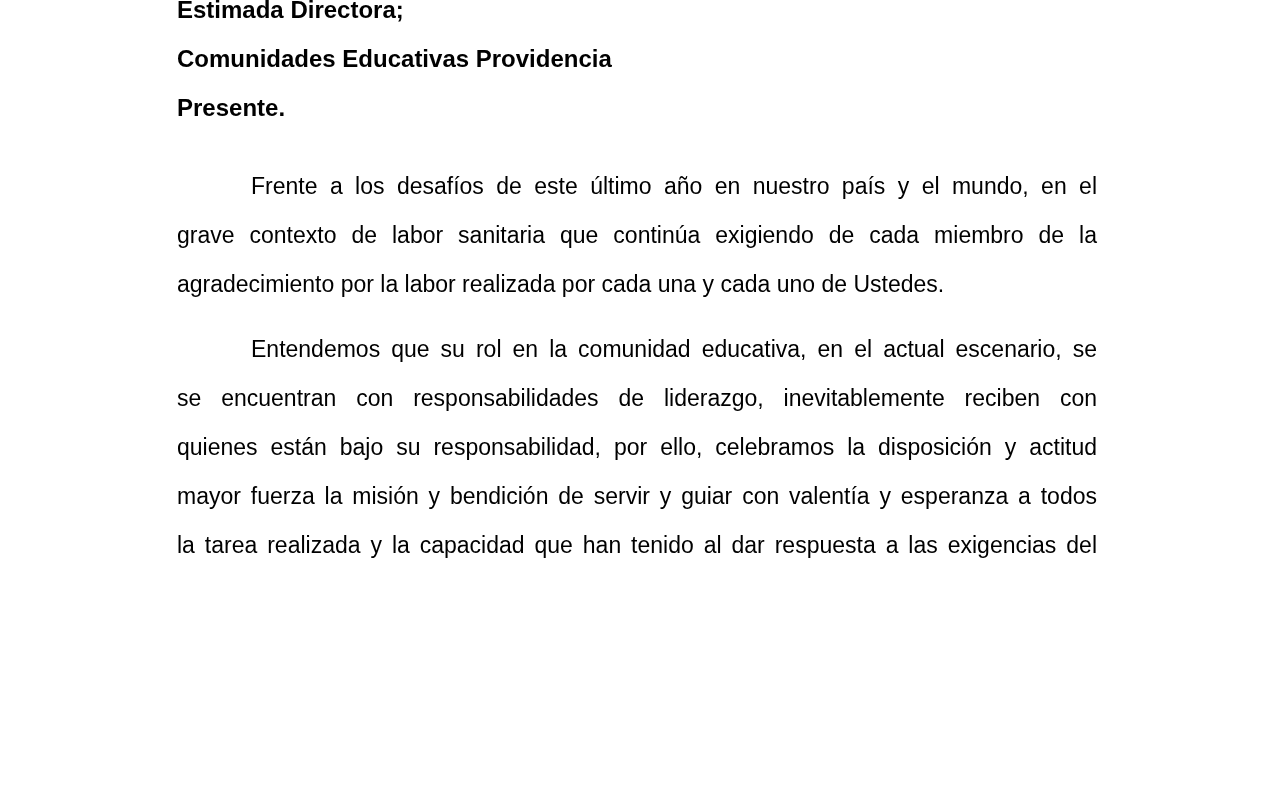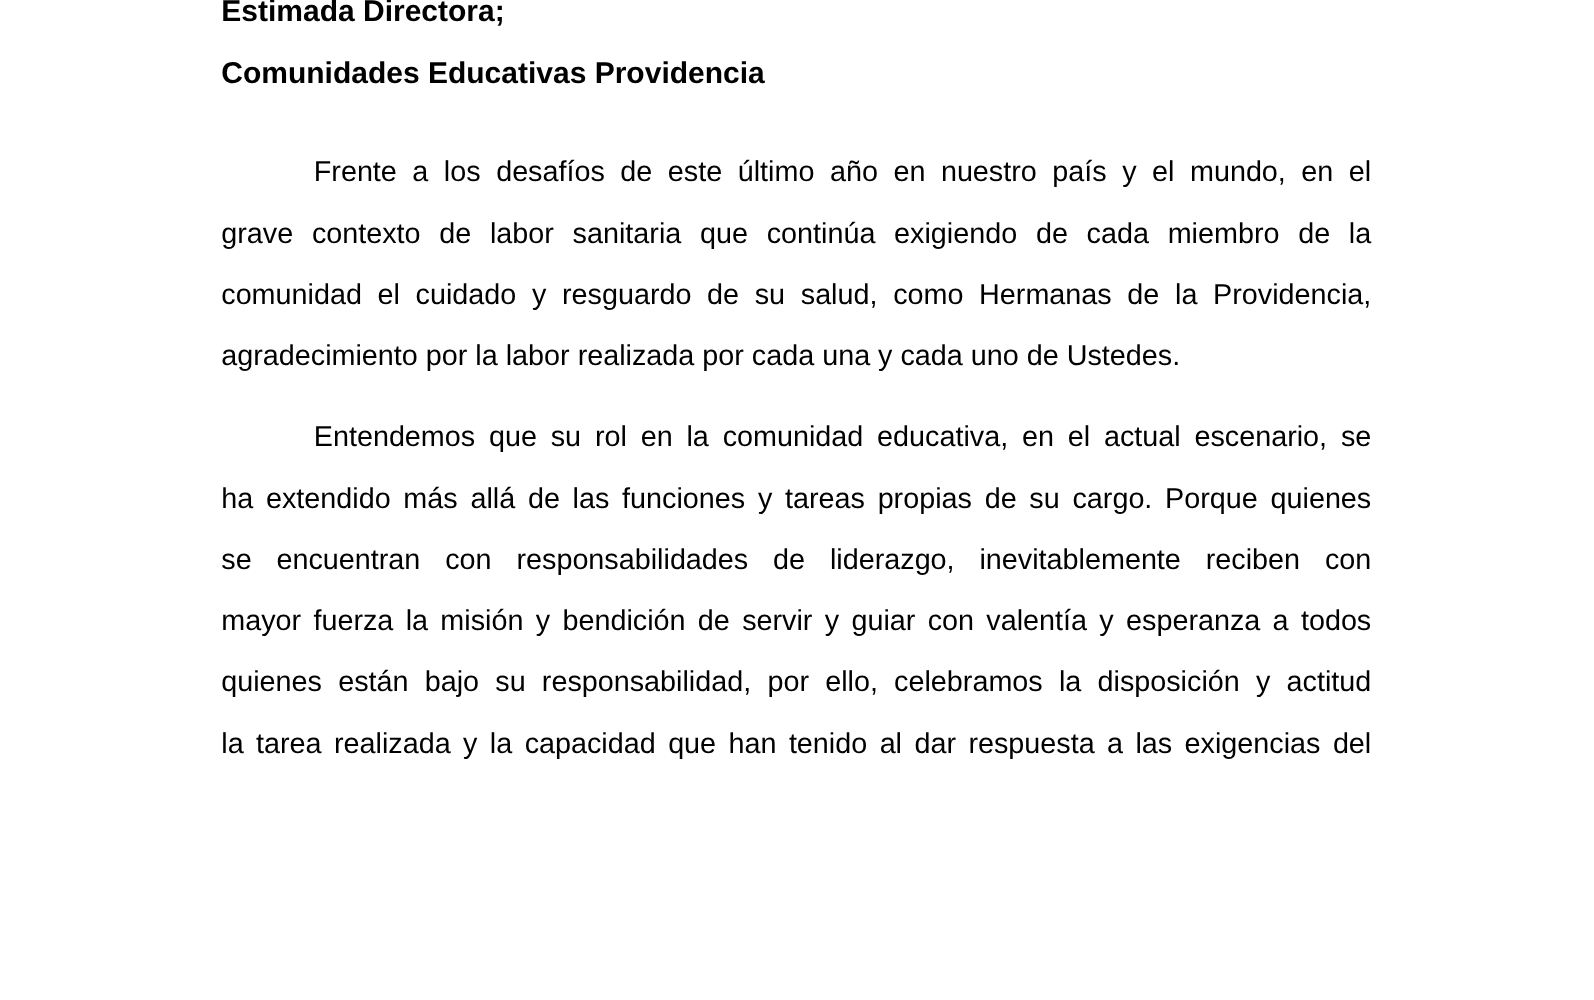--- a/index.html
+++ b/index.html
@@ -44,30 +44,29 @@
     text-indent: 74px;
   }
 </style>
 </head>
 <body style="--page-bg: #ffffff; --text-color: #000000;">
 
 <div class="content">
 
   <div class="hdr-line">Estimada Directora;</div>
   <div class="hdr-line">Comunidades Educativas Providencia</div>
+  <div class="hdr-line">Presente.</div>
 
   <div class="para para-1">
     <div class="text-line first-line">Frente a los desafíos de este último año en nuestro país y el mundo, en el</div>
     <div class="text-line">grave contexto de labor sanitaria que continúa exigiendo de cada miembro de la</div>
-    <div class="text-line">comunidad el cuidado y resguardo de su salud, como Hermanas de la Providencia,</div>
     <div class="text-line last-line">agradecimiento por la labor realizada por cada una y cada uno de Ustedes.</div>
   </div>
 
   <div class="para para-2">
     <div class="text-line first-line">Entendemos que su rol en la comunidad educativa, en el actual escenario, se</div>
-    <div class="text-line">ha extendido más allá de las funciones y tareas propias de su cargo. Porque quienes</div>
     <div class="text-line">se encuentran con responsabilidades de liderazgo, inevitablemente reciben con</div>
+    <div class="text-line">quienes están bajo su responsabilidad, por ello, celebramos la disposición y actitud</div>
     <div class="text-line">mayor fuerza la misión y bendición de servir y guiar con valentía y esperanza a todos</div>
-    <div class="text-line">quienes están bajo su responsabilidad, por ello, celebramos la disposición y actitud</div>
     <div class="text-line">la tarea realizada y la capacidad que han tenido al dar respuesta a las exigencias del</div>
   </div>
 
 </div>
 
 </body></html>

